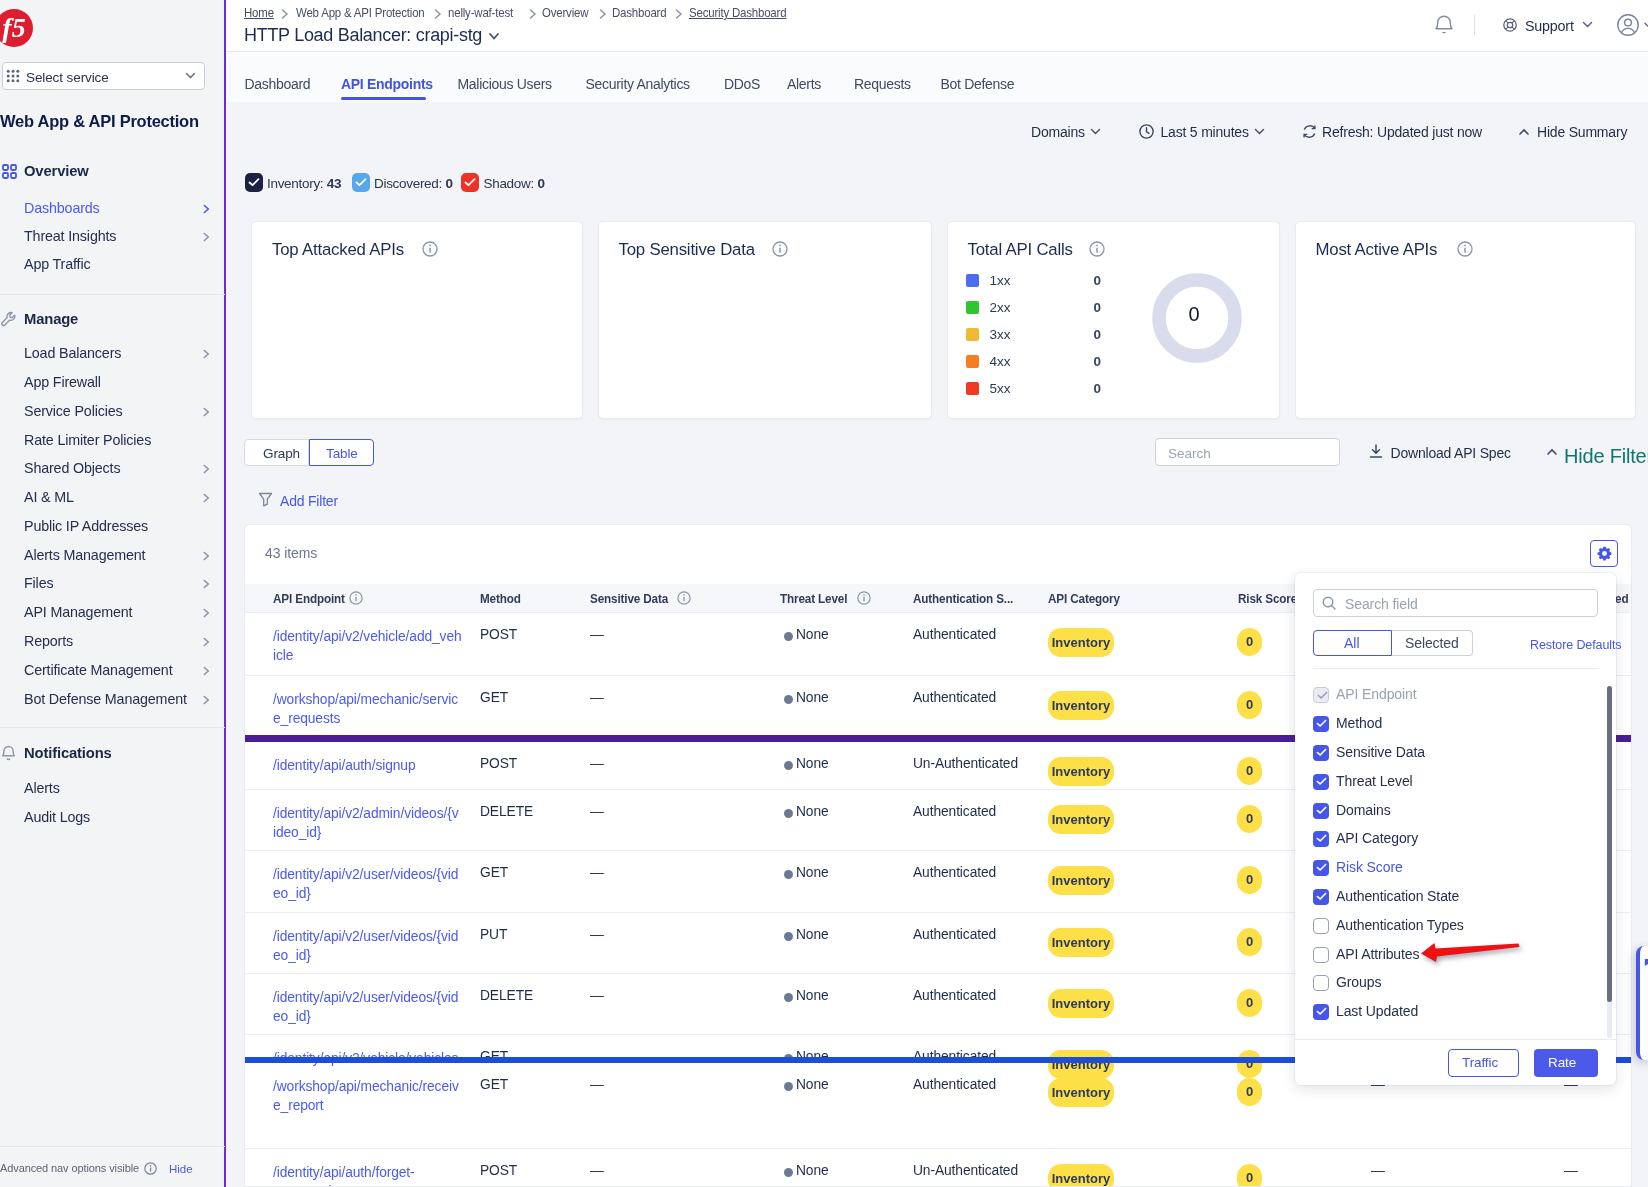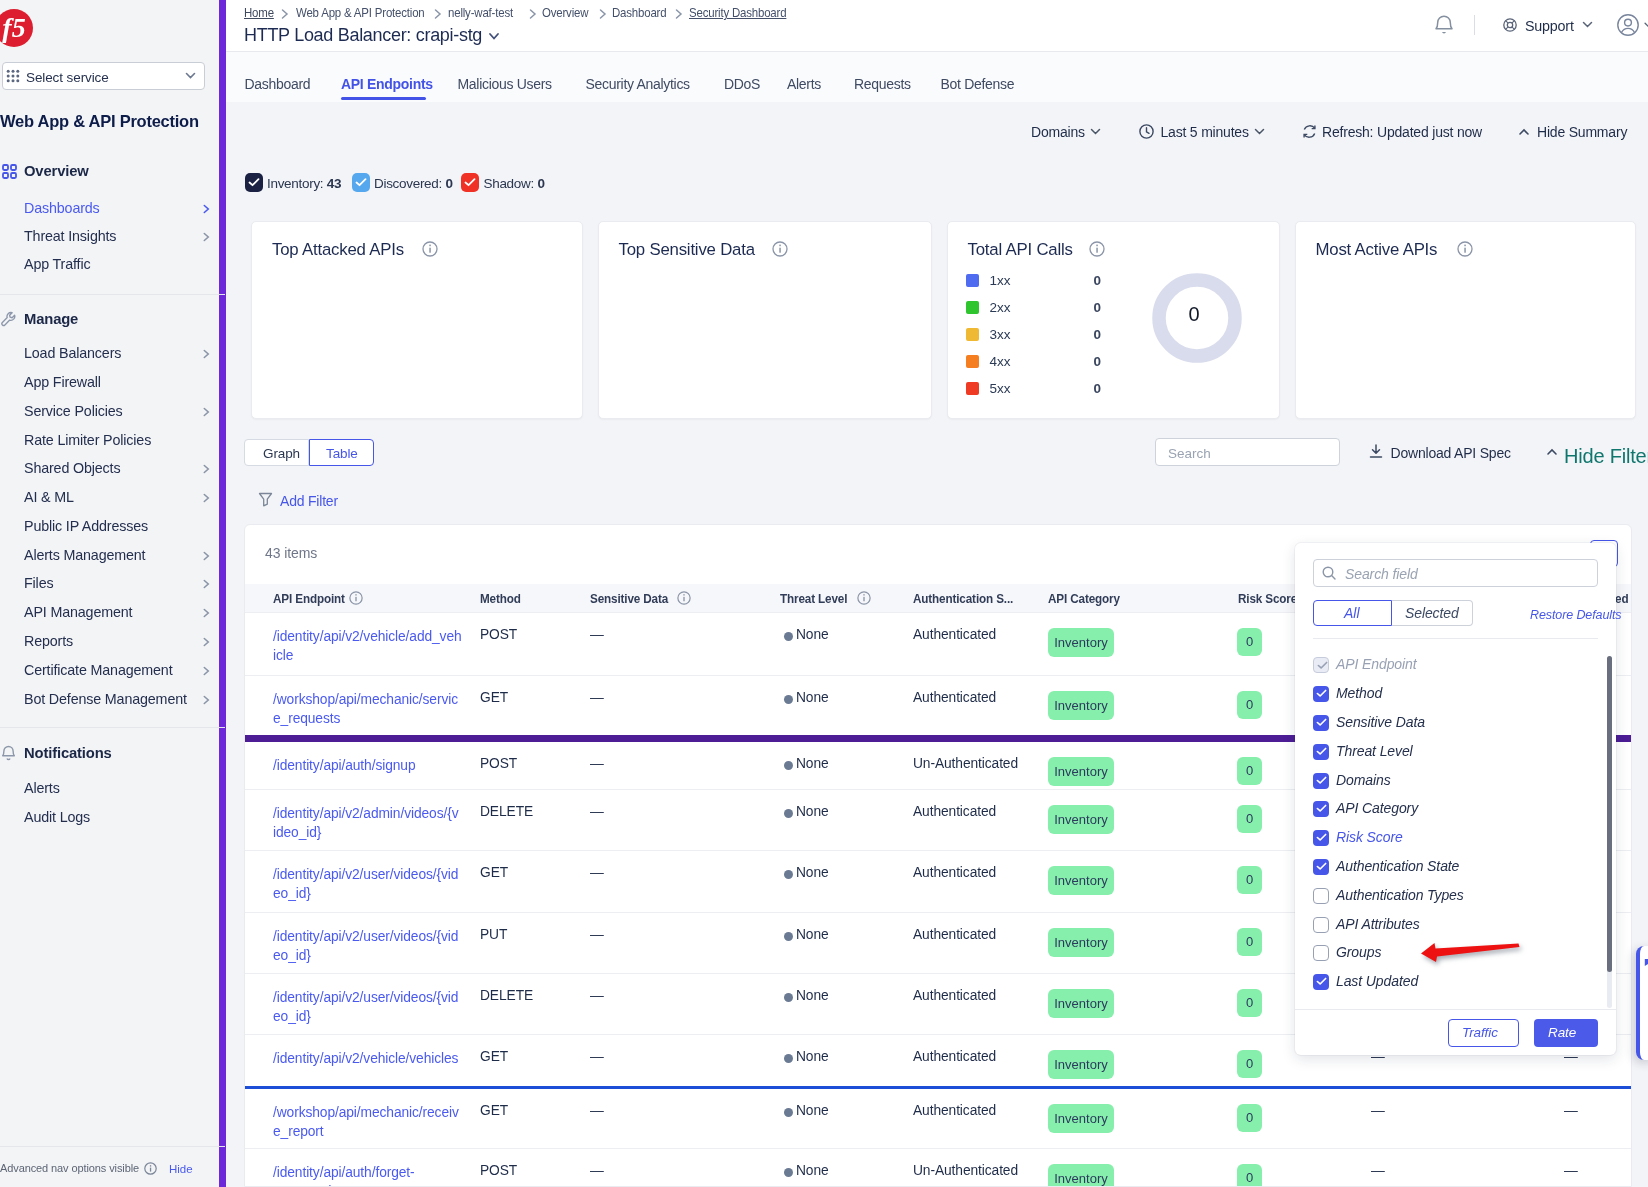--- a/index.html
+++ b/index.html
@@ -1,20 +1,20 @@
 <!DOCTYPE html>
 <html><head>
 <meta charset="utf-8">
 <style>
   * { margin:0; padding:0; box-sizing:border-box; }
   html,body { width:1648px; height:1187px; overflow:hidden; }
   body { font-family:"Liberation Sans", sans-serif; background:#f3f4f7; position:relative; }
   .abs { position:absolute; }
   
-  #sidebar { position:absolute; left:0; top:0; width:226px; height:1187px; background:#f3f4f6; border-right:7px solid #6d28d9; }
+  #sidebar { position:absolute; left:0; top:0; width:226px; height:1187px; background:#f3f4f6; border-right:2px solid #6d28d9; }
   .navhead { position:absolute; left:24px; font-size:14.8px; font-weight:700; color:#1b2747; letter-spacing:-0.15px; }
   .navitem { position:absolute; left:24px; font-size:14.3px; color:#242f4f; white-space:nowrap; letter-spacing:-0.15px; }
   .navchev { position:absolute; left:203px; }
   .sdiv { position:absolute; left:0; width:225px; border-top:1px solid #e4e6eb; }
   
   #hdr { position:absolute; left:226px; top:0; width:1422px; height:52px; background:#fff; border-bottom:1px solid #e7e9ee; }
   #tabs { position:absolute; left:226px; top:52px; width:1422px; height:50px; background:#fafbfc; }
   .tab { position:absolute; top:24px; font-size:14px; color:#3f4a63; white-space:nowrap; letter-spacing:-0.3px; }
   .crumb { position:absolute; top:6px; font-size:12.6px; color:#44506a; white-space:nowrap; letter-spacing:-0.2px; transform-origin:left center; transform:scaleX(0.91); }
   .ccv { position:absolute; top:8px; }
@@ -25,23 +25,23 @@
   
   .t { position:absolute; white-space:nowrap; }
   
   #tcard { position:absolute; left:244px; top:524px; width:1388px; height:663px; background:#fff; border:1px solid #e9ebf0; border-radius:6px 6px 0 0; overflow:hidden; }
   #thead { position:absolute; left:0; top:59px; width:1388px; height:28px; background:#f6f7fa; }
   .th { position:absolute; top:7.5px; font-size:12.6px; font-weight:700; color:#313d58; white-space:nowrap; letter-spacing:-0.15px; transform-origin:left center; transform:scaleX(0.93); }
   .row { position:absolute; left:0; width:1388px; border-top:1px solid #eceef2; }
   .ep { position:absolute; left:28px; top:13.5px; width:200px; font-size:13.8px; line-height:19.5px; color:#4a5af0; word-break:break-all; letter-spacing:-0.1px; }
   .cell { position:absolute; top:14px; font-size:13.8px; color:#1f2c49; white-space:nowrap; letter-spacing:-0.1px;text-align:right; }
   .dot { position:absolute; top:19px; width:9px; height:9px; border-radius:50%; background:#6b7a93; }
-  .pill { position:absolute; top:14.5px; background:#86efac; border-radius:6px; font-size:13px; color:#2c3a5e; display:flex; align-items:center; justify-content:center; }
+  .pill { position:absolute; top:14.5px; background:#fde047; border-radius:13px; font-size:13px; color:#2c3a5e; display:flex; align-items:center; justify-content:center;font-weight:bold; }
   
-  #panel { position:absolute; left:1295px; top:543px; width:321px; height:512px; background:#fff; border-radius:6px; box-shadow:0 4px 14px rgba(25,35,70,.13), 0 0 0 1px rgba(25,35,70,.04);font-style:italic; }
+  #panel { position:absolute; left:1295px; top:573px; width:321px; height:512px; background:#fff; border-radius:6px; box-shadow:0 4px 14px rgba(25,35,70,.13), 0 0 0 1px rgba(25,35,70,.04); }
   .pl { position:absolute; left:41px; font-size:14px; color:#25304d; white-space:nowrap; letter-spacing:-0.1px; }
   .cb { position:absolute; left:18px; width:16px; height:16px; border-radius:4px; }
   .cb.on { background:#4656e8; }
   .cb.off { background:#fff; border:1.5px solid #98a1b3; }
   .cb.dis { background:#e9ecf4; border:1px solid #c6ccdb; }
   .chk { position:absolute; left:2.5px; top:3px; }
 </style>
 </head>
 <body>
 <div id="sidebar">
@@ -458,21 +458,21 @@
     <div class="cell" style="left:235px;">GET</div>
     <div class="cell" style="left:345px;color:#2f3b55;">—</div>
     <div class="dot" style="left:538.5px;"></div>
     <div class="cell" style="left:551px;">None</div>
     <div class="cell" style="left:668px;">Authenticated</div>
     <div class="pill" style="left:803px;width:66px;height:29px;">Inventory</div>
     <div class="pill" style="left:992px;width:25px;height:28px;">0</div>
     <div class="cell" style="left:1126px;color:#2f3b55;">—</div>
     <div class="cell" style="left:1319px;color:#2f3b55;">—</div>
   </div>
-  <div class="row" style="top:561px;height:62px;border-top:3px solid #1d4ed8;">
+  <div class="row" style="top:532px;height:62px;border-top:6px solid #1d4ed8;">
     <div class="ep">/workshop/api/mechanic/receiv<br>e_report</div>
     <div class="cell" style="left:235px;">GET</div>
     <div class="cell" style="left:345px;color:#2f3b55;">—</div>
     <div class="dot" style="left:538.5px;"></div>
     <div class="cell" style="left:551px;">None</div>
     <div class="cell" style="left:668px;">Authenticated</div>
     <div class="pill" style="left:803px;width:66px;height:29px;">Inventory</div>
     <div class="pill" style="left:992px;width:25px;height:28px;">0</div>
     <div class="cell" style="left:1126px;color:#2f3b55;">—</div>
     <div class="cell" style="left:1319px;color:#2f3b55;">—</div>

